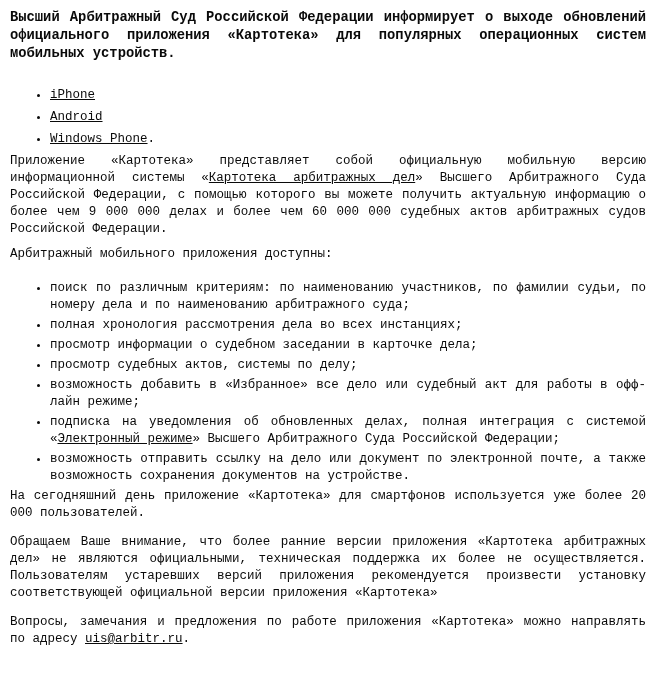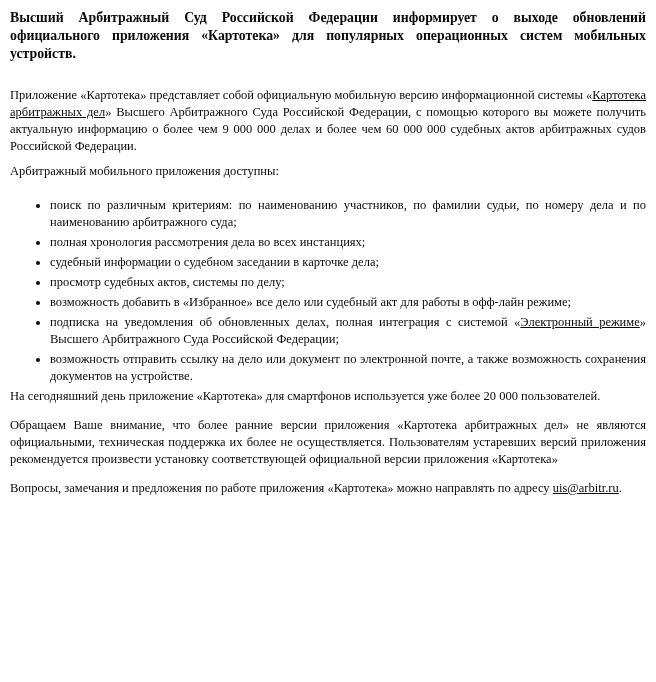--- a/index.html
+++ b/index.html
@@ -8,21 +8,21 @@
     background: #ffffff;
   }
   .page {
     position: relative;
     width: 656px;
     height: 682px;
     box-sizing: border-box;
     padding: 9px 10px 0 10px;
     background: #ffffff;
     color: #0a0a0a;
-    font-family: Liberation Serif, serif;
+    font-family: Liberation Mono, monospace;
     font-size: 12.5px;
     line-height: 17px;
     text-align: justify;
     overflow: hidden;
   }
   p { margin: 0; }
   .intro {
     font-weight: bold;
     font-size: 13.8px;
     line-height: 18px;
@@ -50,29 +50,34 @@
     cursor: pointer;
   }
 </style>
 </head>
 <body>
 
 <div class="page">
 
   <p class="intro">Высший Арбитражный Суд Российской Федерации информирует о выходе обновлений официального приложения «Картотека» для популярных операционных систем мобильных устройств.</p>
 
+  <ul class="platforms">
+    <li><a class="link">iPhone</a><span></span></li>
+    <li><a class="link">Android</a><span></span></li>
+    <li><a class="link">Windows Phone</a><span>.</span></li>
+  </ul>
 
   <p class="about"><span>Приложение «Картотека» представляет собой официальную мобильную версию информационной системы «</span><a class="link">Картотека арбитражных дел</a><span>» Высшего Арбитражного Суда Российской Федерации, с помощью которого вы можете получить актуальную информацию о более чем 9 000 000 делах и более чем 60 000 000 судебных актов арбитражных судов Российской Федерации.</span></p>
 
   <p class="features-heading">Арбитражный мобильного приложения доступны:</p>
 
   <ul class="features">
     <li>поиск по различным критериям: по наименованию участников, по фамилии судьи, по номеру дела и по наименованию арбитражного суда;</li>
     <li>полная хронология рассмотрения дела во всех инстанциях;</li>
-    <li>судебный информации о судебном заседании в карточке дела;</li>
+    <li>просмотр информации о судебном заседании в карточке дела;</li>
     <li>просмотр судебных актов, системы по делу;</li>
     <li>возможность добавить в «Избранное» все дело или судебный акт для работы в офф-лайн режиме;</li>
     <li><span>подписка на уведомления об обновленных делах, полная интеграция с системой «</span><a class="link">Электронный режиме</a><span>» Высшего Арбитражного Суда Российской Федерации;</span></li>
     <li>возможность отправить ссылку на дело или документ по электронной почте, а также возможность сохранения документов на устройстве.</li>
   </ul>
 
 
   <p class="usage-info">На сегодняшний день приложение «Картотека» для смартфонов используется уже более 20 000 пользователей.</p>
 
   <p class="warning">Обращаем Ваше внимание, что более ранние версии приложения «Картотека арбитражных дел» не являются официальными, техническая поддержка их более не осуществляется. Пользователям устаревших версий приложения рекомендуется произвести установку соответствующей официальной версии приложения «Картотека»</p>

